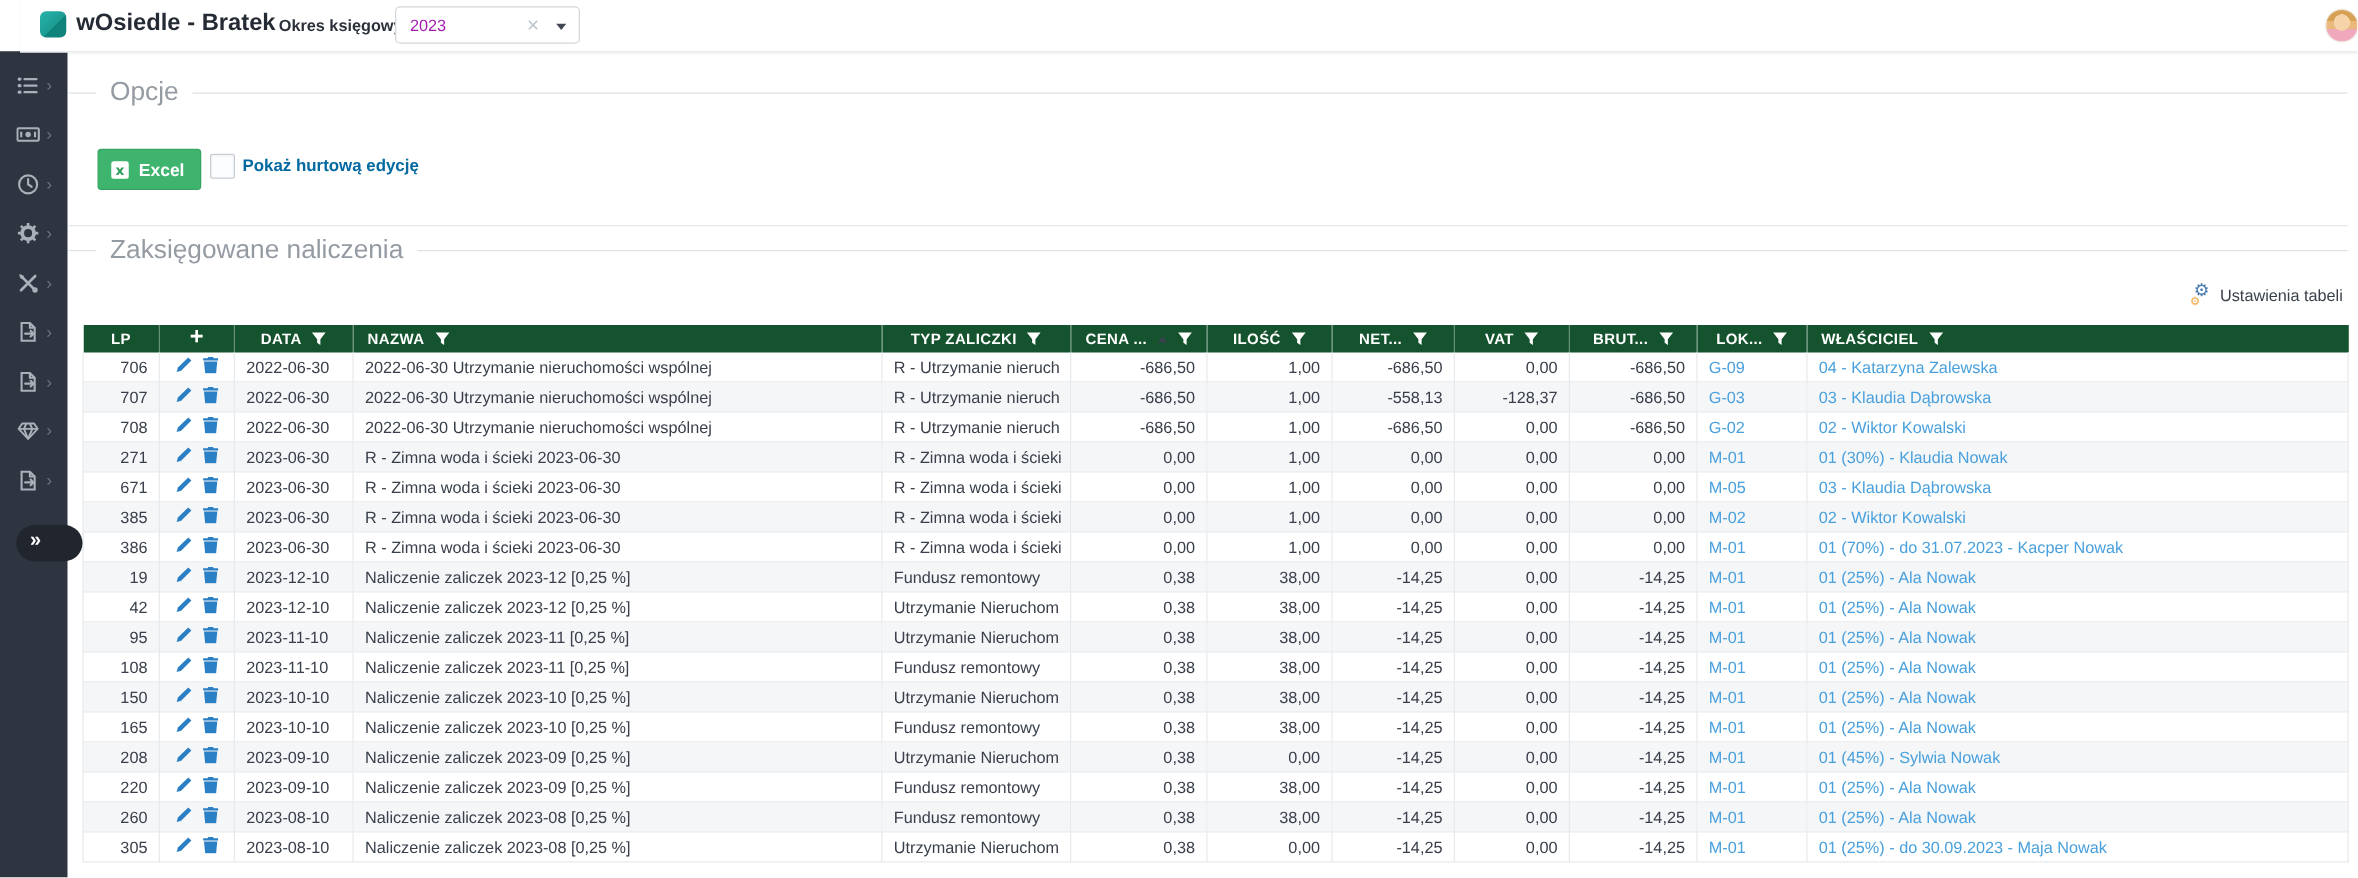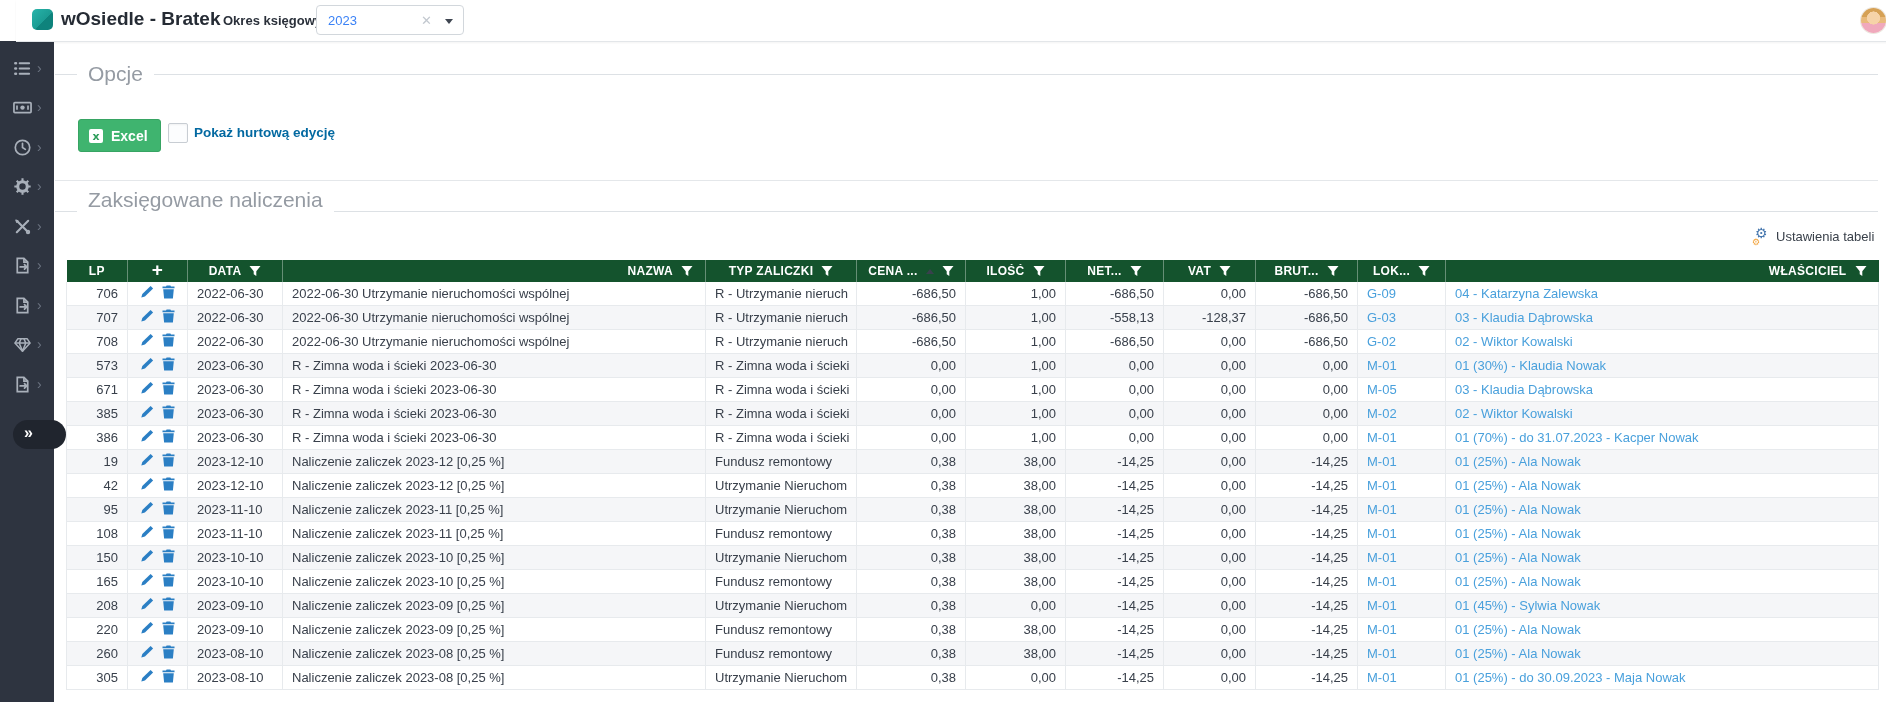--- a/index.html
+++ b/index.html
@@ -9,21 +9,21 @@
   }
   
   .topbar{position:absolute;left:16px;top:0;width:1886px;height:41px;background:#fff;
     border-bottom:1px solid #e3e6e9;box-shadow:0 1px 2px rgba(0,0,0,.05);z-index:20;}
   .logo{position:absolute;left:16px;top:9px;width:21px;height:21px;border-radius:5px;
     background:linear-gradient(135deg,#27b4aa 0%,#1b9c93 55%,#0e837c 55%);}
   .app-title{position:absolute;left:45px;top:8px;font-size:19px;font-weight:bold;color:#252b34;}
   .period-label{position:absolute;left:207px;top:13px;font-size:13px;font-weight:bold;color:#2a303a;}
   .select{position:absolute;left:300px;top:5px;width:148px;height:30px;border:1px solid #d2d7dc;
     border-radius:4px;background:#fff;box-sizing:border-box;cursor:pointer;}
-  .select .value{position:absolute;left:11px;top:7px;font-size:13px;color:#3b82f6;}
+  .select .value{position:absolute;left:11px;top:7px;font-size:13px;color:#a21caf;}
   .select .clear{position:absolute;right:31px;top:7px;font-size:13px;color:#c2c8cf;}
   .select .caret{position:absolute;right:10px;top:13px;width:0;height:0;
     border-left:4px solid transparent;border-right:4px solid transparent;border-top:5px solid #3f4651;}
   .avatar{position:absolute;right:16px;top:8px;width:25px;height:25px;border-radius:50%;
     background:
       radial-gradient(circle at 50% 40%, #f6d3a8 0 33%, rgba(0,0,0,0) 34%),
       linear-gradient(180deg,#d6a155 0 36%,#e9ba7c 36% 60%,#f0a9bc 60% 100%);
     box-shadow:0 0 0 1px #ece6dd;}
   
   .sidebar{position:absolute;left:0;top:41px;width:54px;height:661px;background:#2e3440;z-index:10;}
@@ -33,21 +33,21 @@
   .sb-i1{top:16px}.sb-i2{top:55px}.sb-i3{top:95px}.sb-i4{top:134px}.sb-i5{top:174px}
   .sb-i6{top:213px}.sb-i7{top:253px}.sb-i8{top:292px}.sb-i9{top:332px}
   .sb-collapse{position:absolute;left:13px;top:379px;width:53px;height:29px;border-radius:15px;
     background:#20252e;cursor:pointer;z-index:15;}
   .sb-collapse span{position:absolute;left:11px;top:4px;color:#fff;font-size:16px;font-weight:bold;}
   
   .legend{position:absolute;display:flex;align-items:center;color:#959ba3;font-size:21px;}
   .legend::before{content:"";width:22px;height:1px;background:#dde1e5;margin-right:11px;}
   .legend::after{content:"";flex:1;height:1px;background:#dde1e5;margin-left:11px;}
   #legend-options{left:55px;top:62px;width:1823px;}
-  #legend-posted{left:55px;top:188px;width:1823px;align-items:flex-end;}
+  #legend-posted{left:55px;top:188px;width:1823px;}
   .section-divider{position:absolute;left:55px;top:180px;width:1823px;height:1px;background:#e4e7ea;}
   
   .btn-excel{position:absolute;left:78px;top:119px;height:33px;padding:0 12px 0 9px;
     background:#3fb46f;border:1px solid #37a463;border-radius:3px;color:#fff;
     font-size:14px;font-weight:bold;display:flex;align-items:center;gap:7px;cursor:pointer;
     font-family:"Liberation Sans",sans-serif;}
   .checkbox{position:absolute;left:168px;top:123px;width:18px;height:18px;border:1px solid #c8cdd3;
     border-radius:2px;background:#fcfdfe;box-shadow:inset 0 1px 2px rgba(0,0,0,.05);cursor:pointer;}
   .checkbox-label{position:absolute;left:194px;top:125px;font-size:13.5px;font-weight:600;color:#0369a1;}
   
@@ -57,21 +57,21 @@
   .gear-main{position:absolute;left:0;top:-3px;font-family:"DejaVu Sans",sans-serif;font-size:14px;color:#4677ae;}
   .gear-small{position:absolute;left:-3px;bottom:-3px;font-family:"DejaVu Sans",sans-serif;font-size:9px;color:#f2a33c;}
   
   table.grid{position:absolute;left:66px;top:260px;width:1812px;border-collapse:collapse;
     table-layout:fixed;z-index:5;}
   .grid thead th{background:#14532d;color:#fff;height:22px;padding:0;font-size:12px;
     letter-spacing:.3px;border-right:1px solid rgba(255,255,255,.35);cursor:pointer;}
   .grid thead th:last-child{border-right:none;}
   .grid th .h{display:flex;align-items:center;justify-content:center;gap:8px;padding:0 8px;
     white-space:nowrap;overflow:hidden;}
-  .grid th.spread .h{justify-content:flex-end;padding:0 12px 0 11px;}
+  .grid th.spread .h{justify-content:flex-start;padding:0 12px 0 11px;}
   .plus-label{font-size:19px;font-weight:bold;position:relative;top:-1px;}
   .sort-asc{width:0;height:0;border-left:4px solid transparent;border-right:4px solid transparent;
     border-bottom:5px solid #39414d;display:inline-block;}
   .fwrap{display:inline-flex;align-items:center;}
   .grid tbody td{height:23px;font-size:13px;color:#39404b;padding:0 9px;
     border-right:1px solid #e7eaed;border-bottom:1px solid #e7eaed;border-left:1px solid #e7eaed;
     white-space:nowrap;overflow:hidden;background:#fff;}
   .grid tbody tr:nth-child(even) td{background:#f5f6f8;}
   .grid td.r{text-align:right;}
   .grid td.c{text-align:center;padding:0;}
@@ -416,21 +416,21 @@
         <td>R - Utrzymanie nieruch</td>
         <td class="r">-686,50</td>
         <td class="r">1,00</td>
         <td class="r">-686,50</td>
         <td class="r">0,00</td>
         <td class="r">-686,50</td>
         <td><span class="link">G-02</span></td>
         <td><span class="link">02 - Wiktor Kowalski</span></td>
       </tr>
       <tr>
-        <td class="r">573</td>
+        <td class="r">271</td>
         <td class="c"><span class="act">
             <span class="abtn">
               <svg width="14" height="14" viewBox="0 0 14 14">
                 <path d="M10.6 0.9l2.5 2.5-8.2 8.2-3.6 1 1-3.6z" fill="#2b7fc4"></path>
               </svg>
             </span>
             <span class="abtn">
               <svg width="13" height="14" viewBox="0 0 13 14">
                 <path d="M4.6 0.5h3.8l0.6 1.1h3.5v1.7H0.5V1.6h3.5zM1.2 4.2h10.6l-0.9 9.3H2.1z" fill="#2b7fc4"></path>
               </svg>

